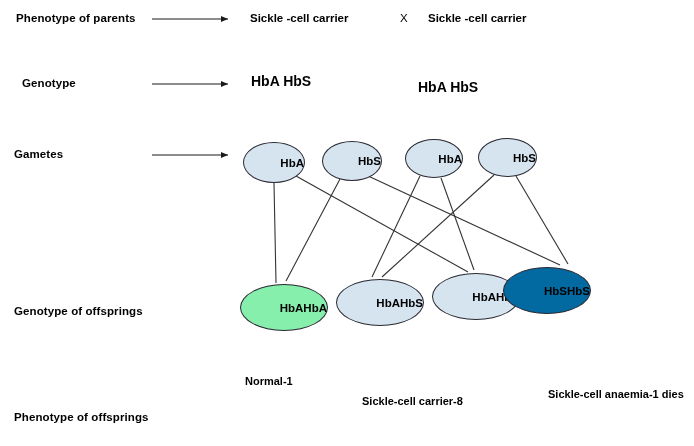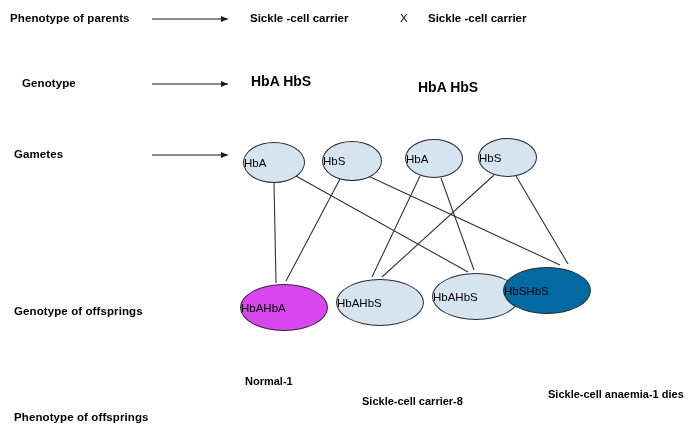--- a/index.html
+++ b/index.html
@@ -59,23 +59,23 @@
     pointer-events: none;
   }
   .ellipse-node {
     position: absolute;
     box-sizing: border-box;
     border: 1.2px solid #2a2a33;
     border-radius: 50%;
     background: #d6e4f0;
     display: flex;
     align-items: center;
-    justify-content: flex-start;
+    justify-content: flex-end;
     color: #000000;
-    font-weight: normal;
+    font-weight: bold;
     text-align: center;
   }
   .gamete-node {
     font-size: 11.5px;
   }
   .offspring-node {
     font-size: 11.5px;
   }
 </style>
 </head>
@@ -99,21 +99,21 @@
         <line x1="296" y1="176" x2="468" y2="272" stroke="#333333" stroke-width="1.1"></line>
         <line x1="340" y1="179" x2="286" y2="281" stroke="#333333" stroke-width="1.1"></line>
         <line x1="366" y1="175" x2="560" y2="265" stroke="#333333" stroke-width="1.1"></line>
         <line x1="420" y1="176" x2="372" y2="277" stroke="#333333" stroke-width="1.1"></line>
         <line x1="441" y1="178" x2="474" y2="270" stroke="#333333" stroke-width="1.1"></line>
         <line x1="494" y1="175" x2="382" y2="277" stroke="#333333" stroke-width="1.1"></line>
         <line x1="516" y1="176" x2="568" y2="264" stroke="#333333" stroke-width="1.1"></line>
       </g>
   </svg>
 
-  <div class="txt row-label" style="left:10px; top:13px;">Phenotype of parents</div>
+  <div class="txt row-label" style="left:16px; top:13px;">Phenotype of parents</div>
 
   <div class="txt row-label" style="left:22px; top:78px;">Genotype</div>
 
   <div class="txt row-label" style="left:14px; top:149px;text-align:center;">Gametes</div>
 
   <div class="txt row-label" style="left:14px; top:412px;">Phenotype of offsprings</div>
 
   <div class="txt row-label" style="left:14px; top:306px;">Genotype of offsprings</div>
 
   <div class="txt parent-txt" style="left:250px; top:13px;">Sickle -cell carrier</div>
@@ -132,21 +132,21 @@
       </div>
       <div class="ellipse-node gamete-node" style="left: 322px; top: 141px; width: 60px; height: 40px; background: rgb(214, 228, 240); border-color: rgb(42, 42, 51);">
         <span>HbS</span>
       </div>
       <div class="ellipse-node gamete-node" style="left: 405px; top: 139px; width: 58px; height: 39px; background: rgb(214, 228, 240); border-color: rgb(42, 42, 51);">
         <span>HbA</span>
       </div>
       <div class="ellipse-node gamete-node" style="left: 478px; top: 138px; width: 59px; height: 39px; background: rgb(214, 228, 240); border-color: rgb(42, 42, 51);">
         <span>HbS</span>
       </div>
-      <div class="ellipse-node offspring-node" style="left: 240px; top: 284px; width: 88px; height: 47px; background: #d946ef; border-color: rgb(42, 42, 51);">
+      <div class="ellipse-node offspring-node" style="left: 240px; top: 284px; width: 88px; height: 47px; background: #86efac; border-color: rgb(42, 42, 51);">
         <span>HbAHbA</span>
       </div>
       <div class="ellipse-node offspring-node" style="left: 336px; top: 279px; width: 88px; height: 47px; background: rgb(214, 228, 240); border-color: rgb(42, 42, 51);">
         <span>HbAHbS</span>
       </div>
       <div class="ellipse-node offspring-node" style="left: 432px; top: 273px; width: 88px; height: 47px; background: rgb(214, 228, 240); border-color: rgb(42, 42, 51);">
         <span>HbAHbS</span>
       </div>
       <div class="ellipse-node offspring-node" style="left: 503px; top: 267px; width: 88px; height: 47px; background: #0369a1; border-color: rgb(42, 42, 51);">
         <span>HbSHbS</span>

